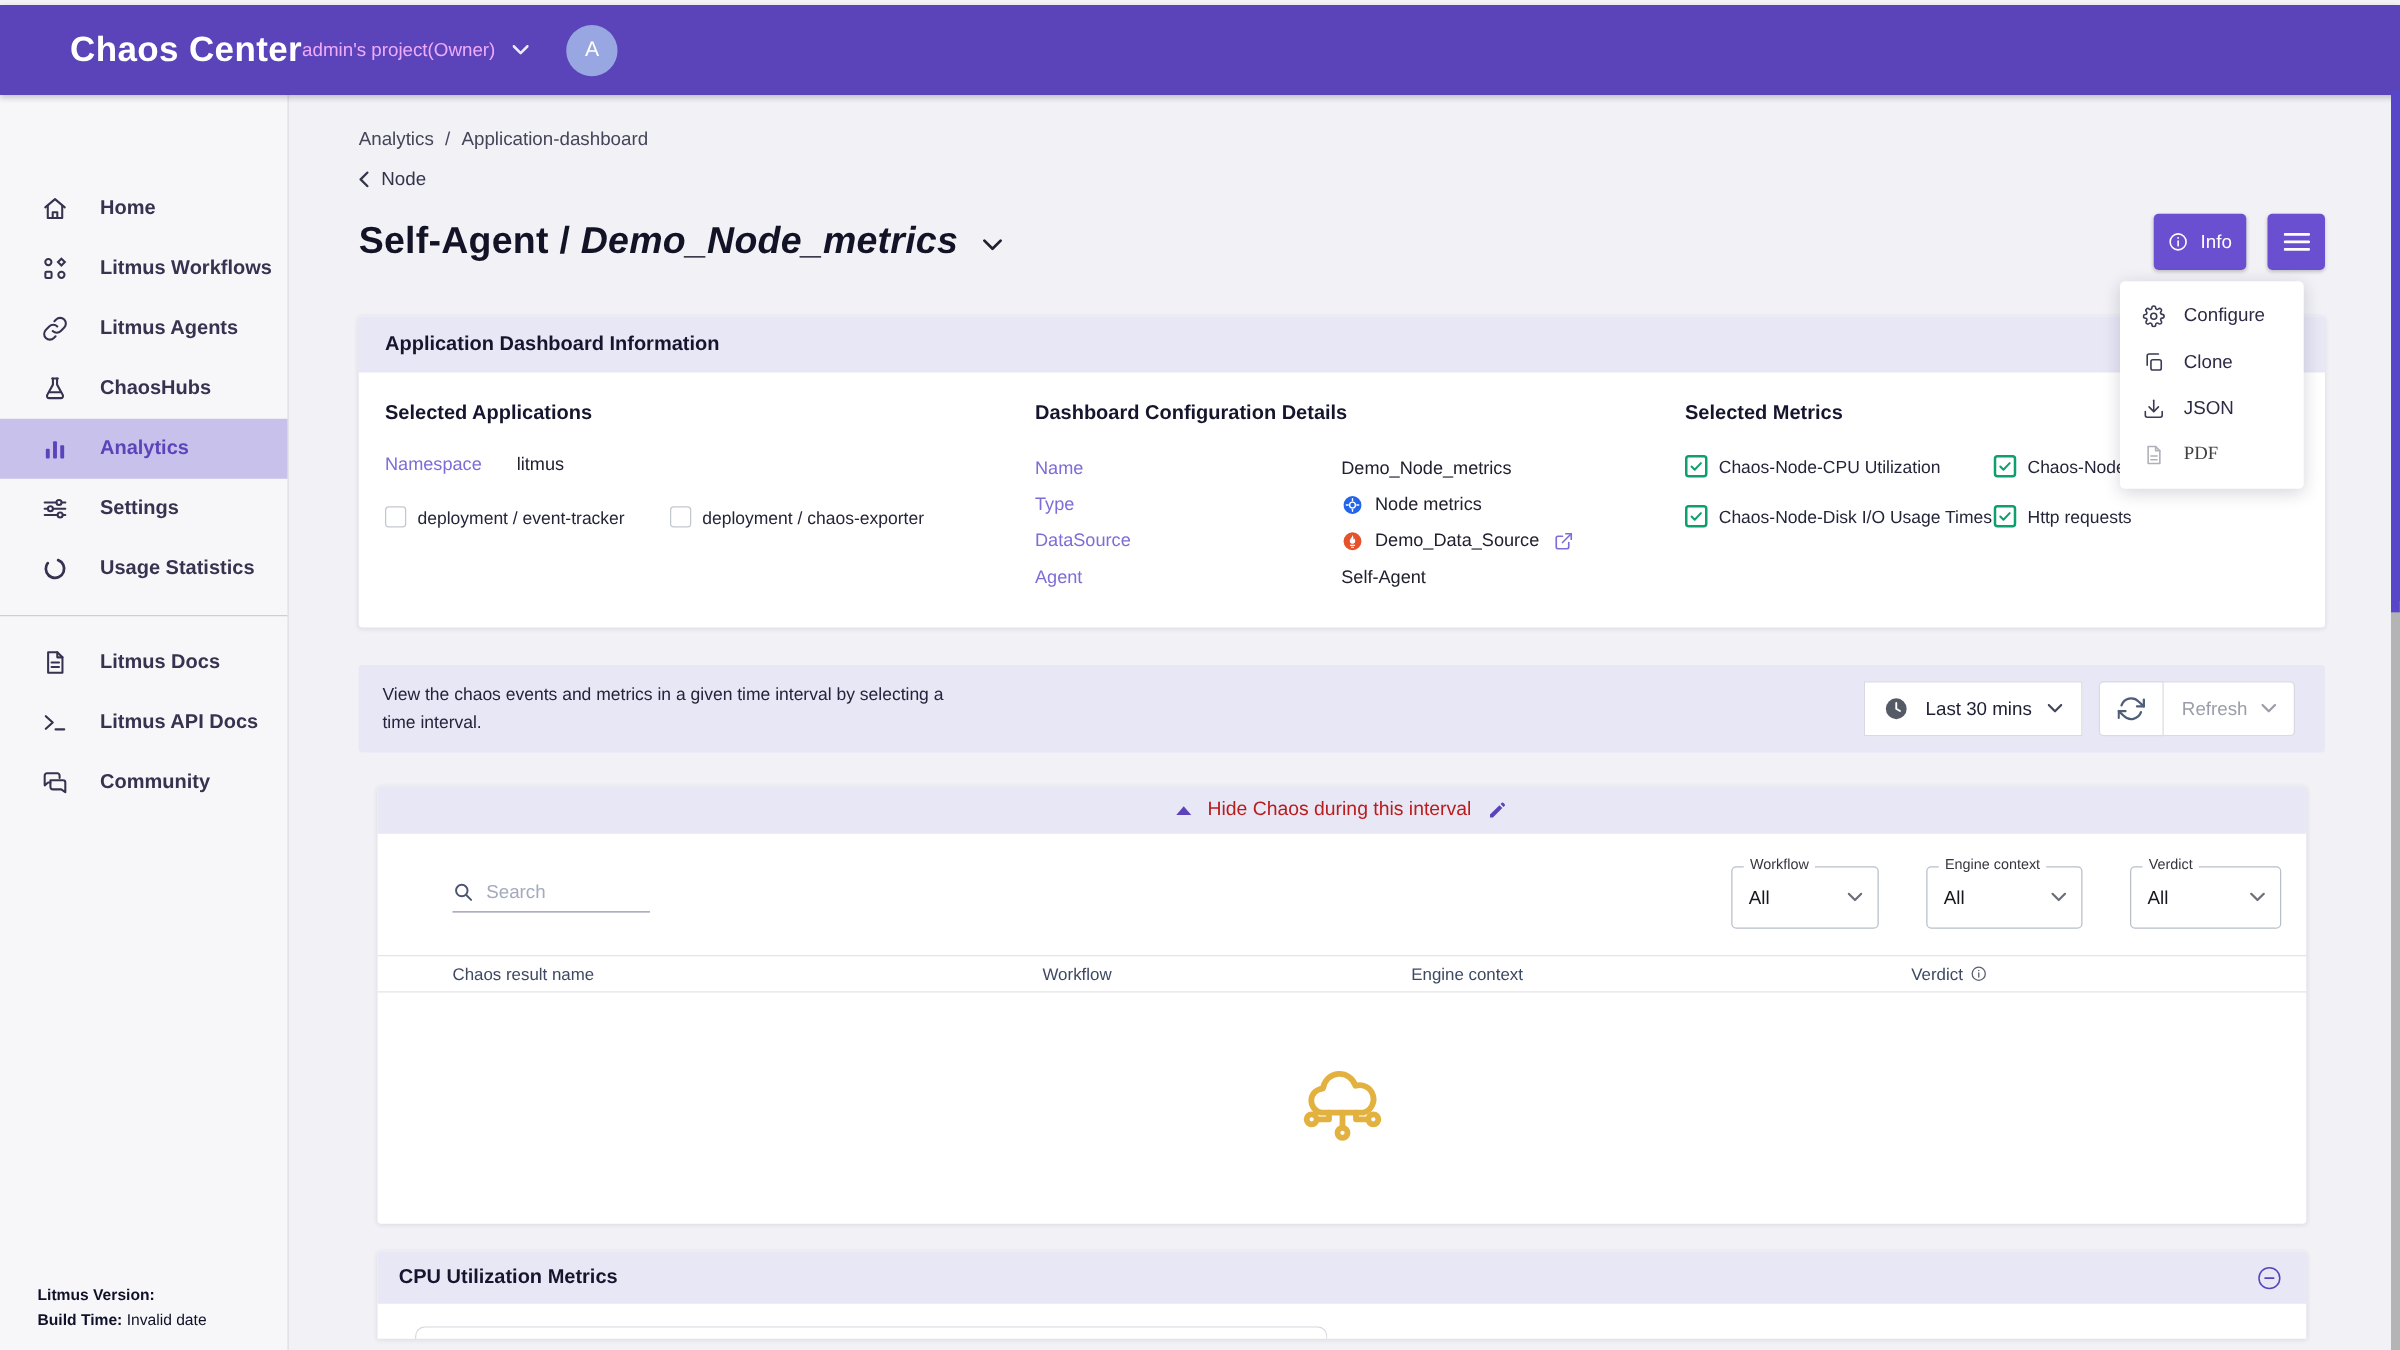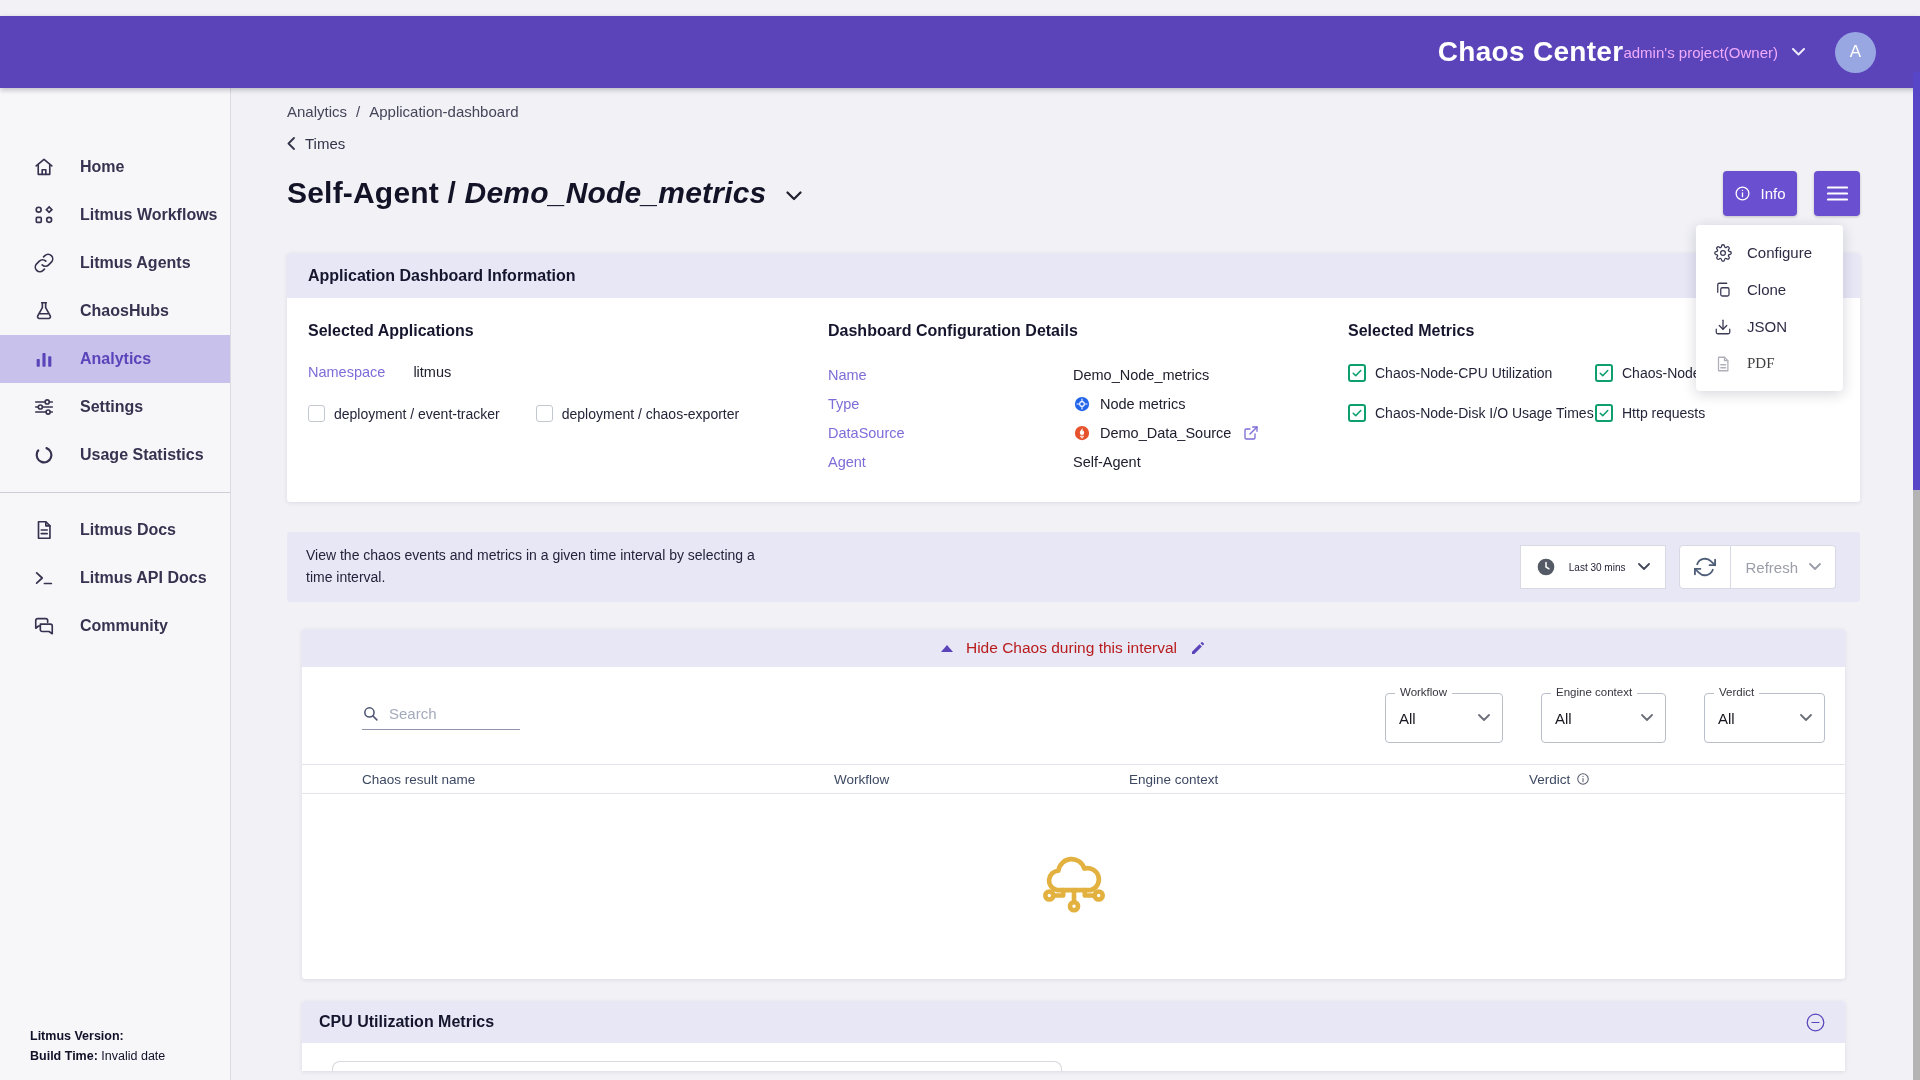--- a/index.html
+++ b/index.html
@@ -1,22 +1,22 @@
 <!DOCTYPE html>
 <html><head>
 <meta charset="utf-8">
 <style>
   * { box-sizing: border-box; margin: 0; padding: 0; }
   html,body { width:1920px; height:1080px; overflow:hidden; }
   body { font-family:"Liberation Sans", sans-serif; background:#F1F1F6; color:#20202F; }
   svg { display:block; }
 
   
-  .topbar { position:fixed; top:16px; left:0; width:1920px; height:72px; background:#5B44BA;
-            display:flex; align-items:center; justify-content:flex-end;
+  .topbar { position:fixed; top:4px; left:0; width:1920px; height:72px; background:#5B44BA;
+            display:flex; align-items:center; justify-content:flex-start;
             padding:0 44px 0 56px; z-index:60; box-shadow:0 2px 5px rgba(20,20,40,.25); }
   .brand { font-size:28px; font-weight:700; color:#FFFFFF; letter-spacing:.3px; }
   .topbar-right { display:flex; align-items:center; gap:30px; }
   .project-select { display:flex; align-items:center; gap:14px; color:#f0abfc; font-size:15px; cursor:pointer; }
   .avatar { width:41px; height:41px; border-radius:50%; background:#98A6E2; color:#FFFFFF;
             display:flex; align-items:center; justify-content:center; font-size:17px; cursor:pointer; }
 
   
   .sidebar { position:fixed; top:72px; left:0; bottom:0; width:231px; background:#F7F7FA;
              border-right:1px solid #DBDBE2; z-index:40; padding-top:71px; }
@@ -85,21 +85,21 @@
   .box-checked { width:18px; height:18px; border:2px solid #0E9F6E; border-radius:3px; background:#fff;
                  display:flex; align-items:center; justify-content:center; flex:0 0 18px; }
   .metrics-grid { display:grid; grid-template-columns:247px auto; row-gap:22px; }
 
   
   .interval-strip { margin-top:30px; background:#E7E7F6; border-radius:3px; height:70px;
                     display:flex; align-items:center; justify-content:space-between; padding:0 24px 0 19px; }
   .interval-desc { width:450px; font-size:14px; color:#23233B; line-height:1.55; }
   .interval-controls { display:flex; align-items:center; }
   .range-btn { height:44px; background:#FFFFFF; border:1px solid #D9D9E3; border-radius:0;
-               display:flex; align-items:center; gap:13px; padding:0 15px; font-size:10px; color:#1F1F33;
+               display:flex; align-items:center; gap:13px; padding:0 15px; font-size:15px; color:#1F1F33;
                font-family:inherit; cursor:pointer; }
   .refresh-group { display:flex; margin-left:13px; }
   .refresh-icon-btn { width:52px; height:44px; background:#FFFFFF; border:1px solid #D9D9E3;
                border-radius:4px 0 0 4px; display:flex; align-items:center; justify-content:center; cursor:pointer; }
   .refresh-btn { height:44px; background:#FFFFFF; border:1px solid #D9D9E3; border-left:none;
                border-radius:0 4px 4px 0; display:flex; align-items:center; gap:11px; padding:0 14px;
                font-size:15px; color:#9B9DA8; font-family:inherit; cursor:pointer;justify-content:center; }
 
   
   .chaos-card { margin:27px 15px 0; }
@@ -275,21 +275,21 @@
   <div class="breadcrumb">
     <span class="crumb">Analytics</span>
     <span>/</span>
     <span>Application-dashboard</span>
   </div>
 
   <div class="back-row">
     <svg width="8" height="13" viewBox="0 0 8 13">
         <path d="M7 1L1.5 6.5 7 12" stroke="#33334A" stroke-width="1.8" fill="none" stroke-linecap="round" stroke-linejoin="round"></path>
       </svg>
-    <span>Times</span>
+    <span>Node</span>
   </div>
 
   <div class="title-row">
     <h1 class="page-title"><span>Self-Agent / </span><span class="dash-name">Demo_Node_metrics</span></h1>
     <span class="title-caret">
       <svg width="16" height="10" viewBox="0 0 16 10">
           <path d="M1.5 1.5L8 8l6.5-6.5" stroke="#20202E" stroke-width="2.2" fill="none" stroke-linecap="round" stroke-linejoin="round"></path>
         </svg>
     </span>
     <button class="btn-info">

